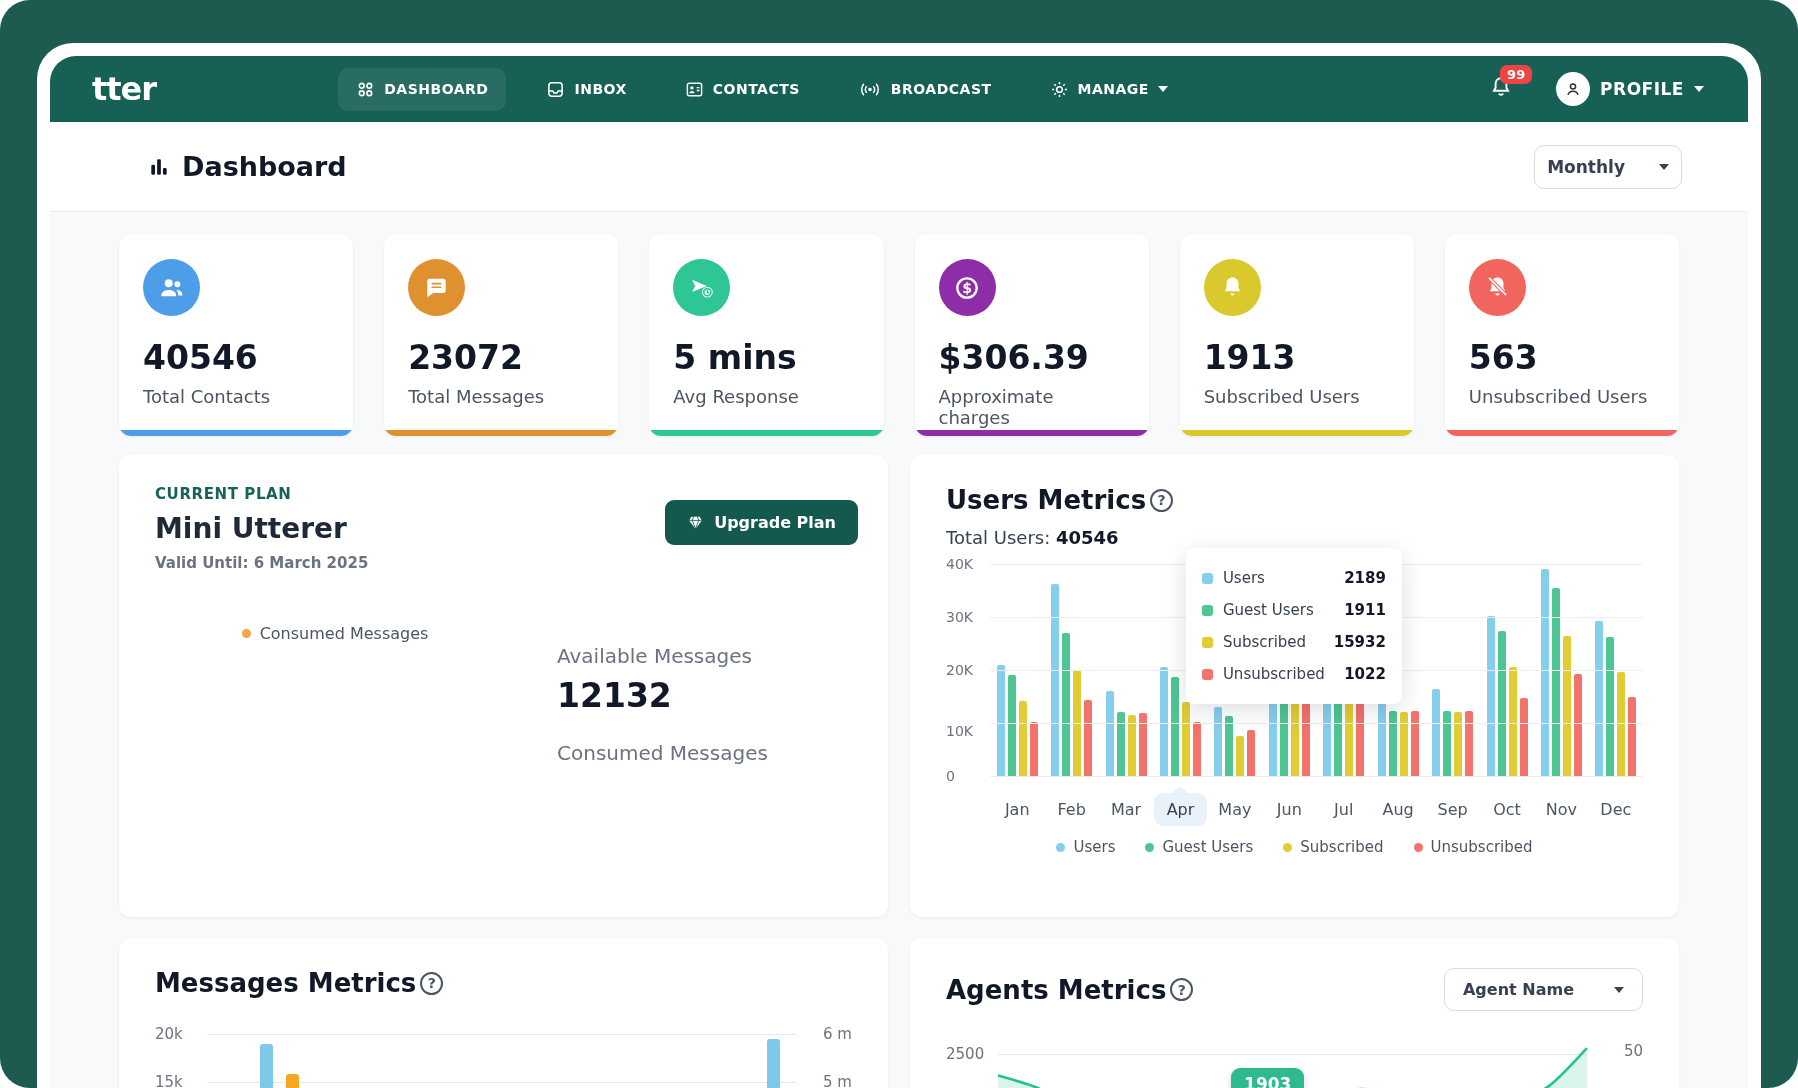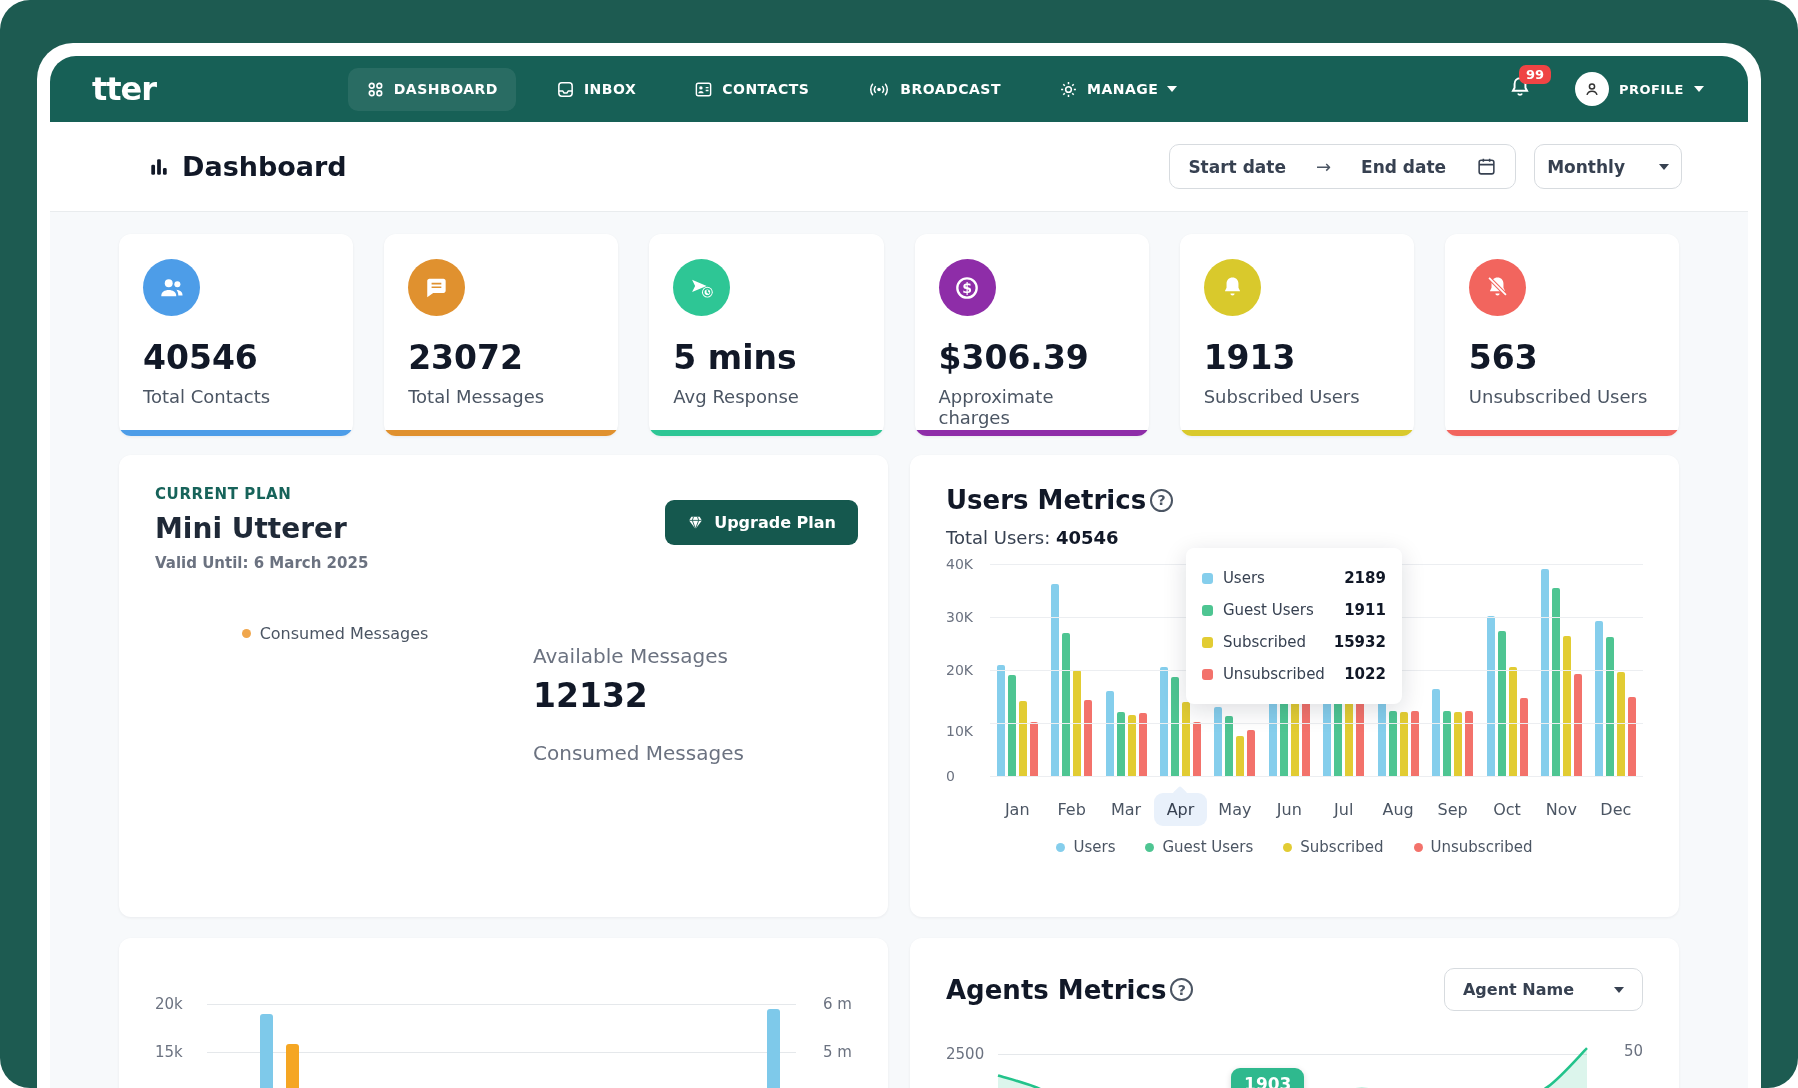--- a/index.html
+++ b/index.html
@@ -21,21 +21,21 @@
   .nav-item { display:flex; align-items:center; gap:9px; color:#fff; font-size:14px;
     font-weight:600; letter-spacing:.5px; padding:12px 18px; border-radius:10px; cursor:pointer; }
   .nav-item.active { background:rgba(255,255,255,.08); }
   .nav-item svg { display:block; }
   .caret { width:0; height:0; border-left:5px solid transparent; border-right:5px solid transparent;
     border-top:6px solid #fff; display:inline-block; }
   .top-right { display:flex; align-items:center; gap:42px; margin-right:16px; }
   .bell-wrap { position:relative; cursor:pointer; }
   .badge { position:absolute; top:-9px; left:12px; background:#EF4444; color:#fff;
     font-size:13px; font-weight:700; border-radius:7px; padding:2px 7px; }
-  .profile { display:flex; align-items:center; gap:10px; color:#fff; font-size:13px;
+  .profile { display:flex; align-items:center; gap:10px; color:#fff; font-size:17px;
     font-weight:700; letter-spacing:.5px; cursor:pointer; }
   .avatar { width:34px; height:34px; background:#fff; border-radius:50%;
     display:flex; align-items:center; justify-content:center; }
 
   
   .pagebar { height:90px; background:#fff; display:flex; align-items:center;
     padding:0 66px 0 98px; border-bottom:1px solid #E9ECEE; flex:0 0 auto; }
   .page-title-wrap { display:flex; align-items:center; gap:12px; }
   .page-title { font-size:27px; font-weight:800; color:#111827; }
   .filters { margin-left:auto; display:flex; gap:18px; }
@@ -78,21 +78,21 @@
   .plan-body { display:flex; margin-top:26px; }
   .donut-col { width:360px; display:flex; flex-direction:column; align-items:center; }
   .donut { width:252px; height:252px; border-radius:50%; position:relative; }
   .donut-hole { position:absolute; inset:40px; background:#fff; border-radius:50%;
     display:flex; flex-direction:column; align-items:center; justify-content:center; }
   .donut-center-label { font-size:19px; color:#9CA3AF; }
   .donut-center-value { font-size:31px; font-weight:800; color:#111827; margin-top:4px; }
   .donut-legend { display:flex; align-items:center; gap:9px; margin-top:26px; }
   .dot { width:9px; height:9px; border-radius:50%; display:inline-block; }
   .donut-legend-text { font-size:16px; color:#4B5563; }
-  .plan-info { margin-left:18px; margin-top:46px; }
+  .plan-info { margin-left:42px; margin-top:46px; }
   .info-label { font-size:20px; color:#6B7280; }
   .info-value { font-size:33px; font-weight:800; color:#111827; margin-top:8px; }
   .info-block + .info-block { margin-top:26px; }
   .consumed-part { color:#9CA3AF; font-weight:600; }
   .total-part { color:#111827; font-weight:800; margin-left:8px; }
 
   
   .panel-title-row { display:flex; align-items:center; gap:4px; }
   .panel-title { font-size:26px; font-weight:800; color:#111827; }
   .help-icon { width:23px; height:23px; border:2px solid #4B5563; border-radius:50%;
@@ -229,29 +229,20 @@
       <div class="pagebar">
         <div class="page-title-wrap">
           <svg width="22" height="22" viewBox="0 0 20 20" fill="#111827">
               <rect x="3" y="8" width="3.4" height="9" rx="1.2"></rect>
               <rect x="8.3" y="3" width="3.4" height="14" rx="1.2"></rect>
               <rect x="13.6" y="11" width="3.4" height="6" rx="1.2"></rect>
             </svg>
           <span class="page-title">Dashboard</span>
         </div>
         <div class="filters">
-          <div class="date-range">
-            <span class="date-text">Start date</span>
-            <span class="arrow-icon"></span>
-            <span class="date-text">End date</span>
-            <svg width="21" height="21" viewBox="0 0 20 20" fill="none" stroke="#374151" stroke-width="1.5">
-                <rect x="3" y="4" width="14" height="13" rx="2"></rect>
-                <path d="M3 8.2h14M7 2.5v3M13 2.5v3"></path>
-              </svg>
-          </div>
           <div class="period-select">
             <span class="period-text">Monthly</span>
             <span class="caret"></span>
           </div>
         </div>
       </div>
 
       <main>
 
         <div class="stats-grid">
@@ -542,20 +533,24 @@
                 <span class="dot" style="background: rgb(243, 114, 107);"></span>
                 <span class="legend-text">Unsubscribed</span>
               </span>
             </div>
           </section>
         </div>
 
         <div class="bottom-grid">
 
           <section class="panel">
+            <div class="panel-title-row">
+              <span class="panel-title">Messages Metrics</span>
+              <span class="help-icon"></span>
+            </div>
             <div class="mini-chart">
               <span class="mini-tick left" style="top:14px">20k</span>
               <span class="mini-tick left" style="top:62px">15k</span>
               <span class="mini-tick right" style="top:14px">6 m</span>
               <span class="mini-tick right" style="top:62px">5 m</span>
               <div class="mini-plot" id="messages-plot">
                 <div class="mini-grid" style="top:14px"></div>
                 <div class="mini-grid" style="top:62px"></div>
               <div class="mbar" style="left: 9%; top: 23.6px; height: 400px; background: rgb(126, 201, 234);"></div>
                   <div class="mbar" style="left: 13.4%; top: 54.32px; height: 400px; background: rgb(245, 166, 35);"></div>

